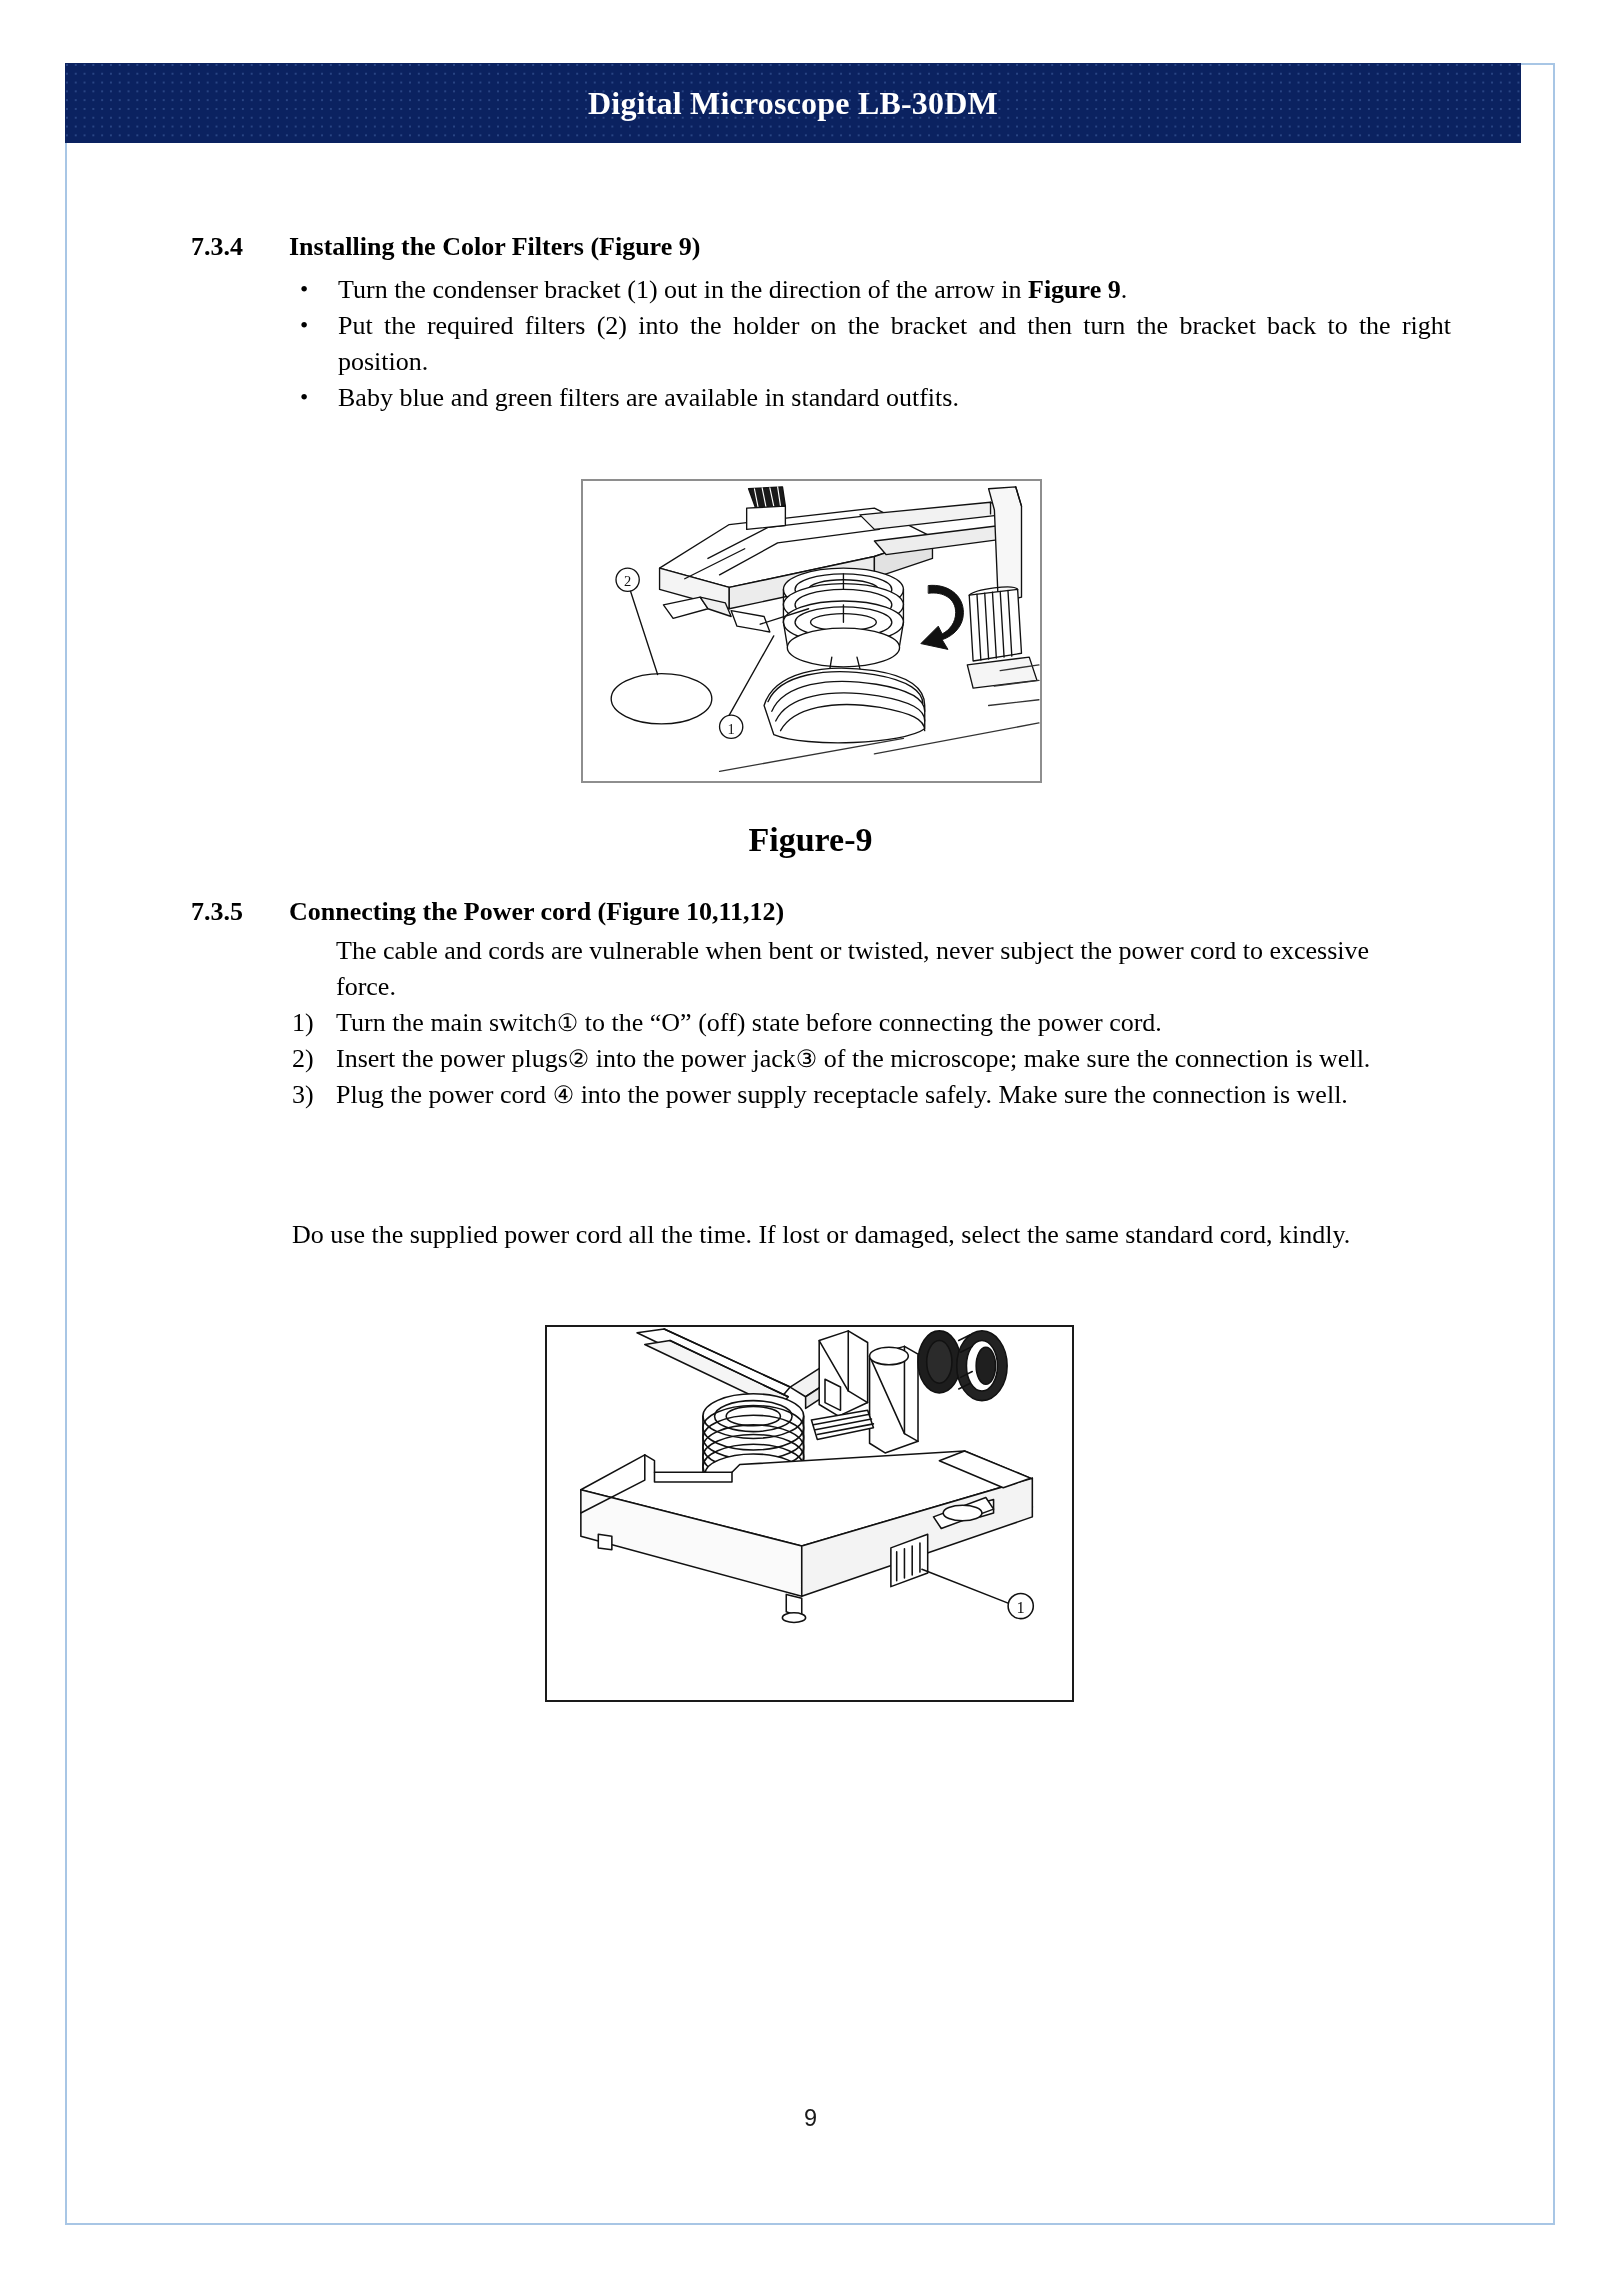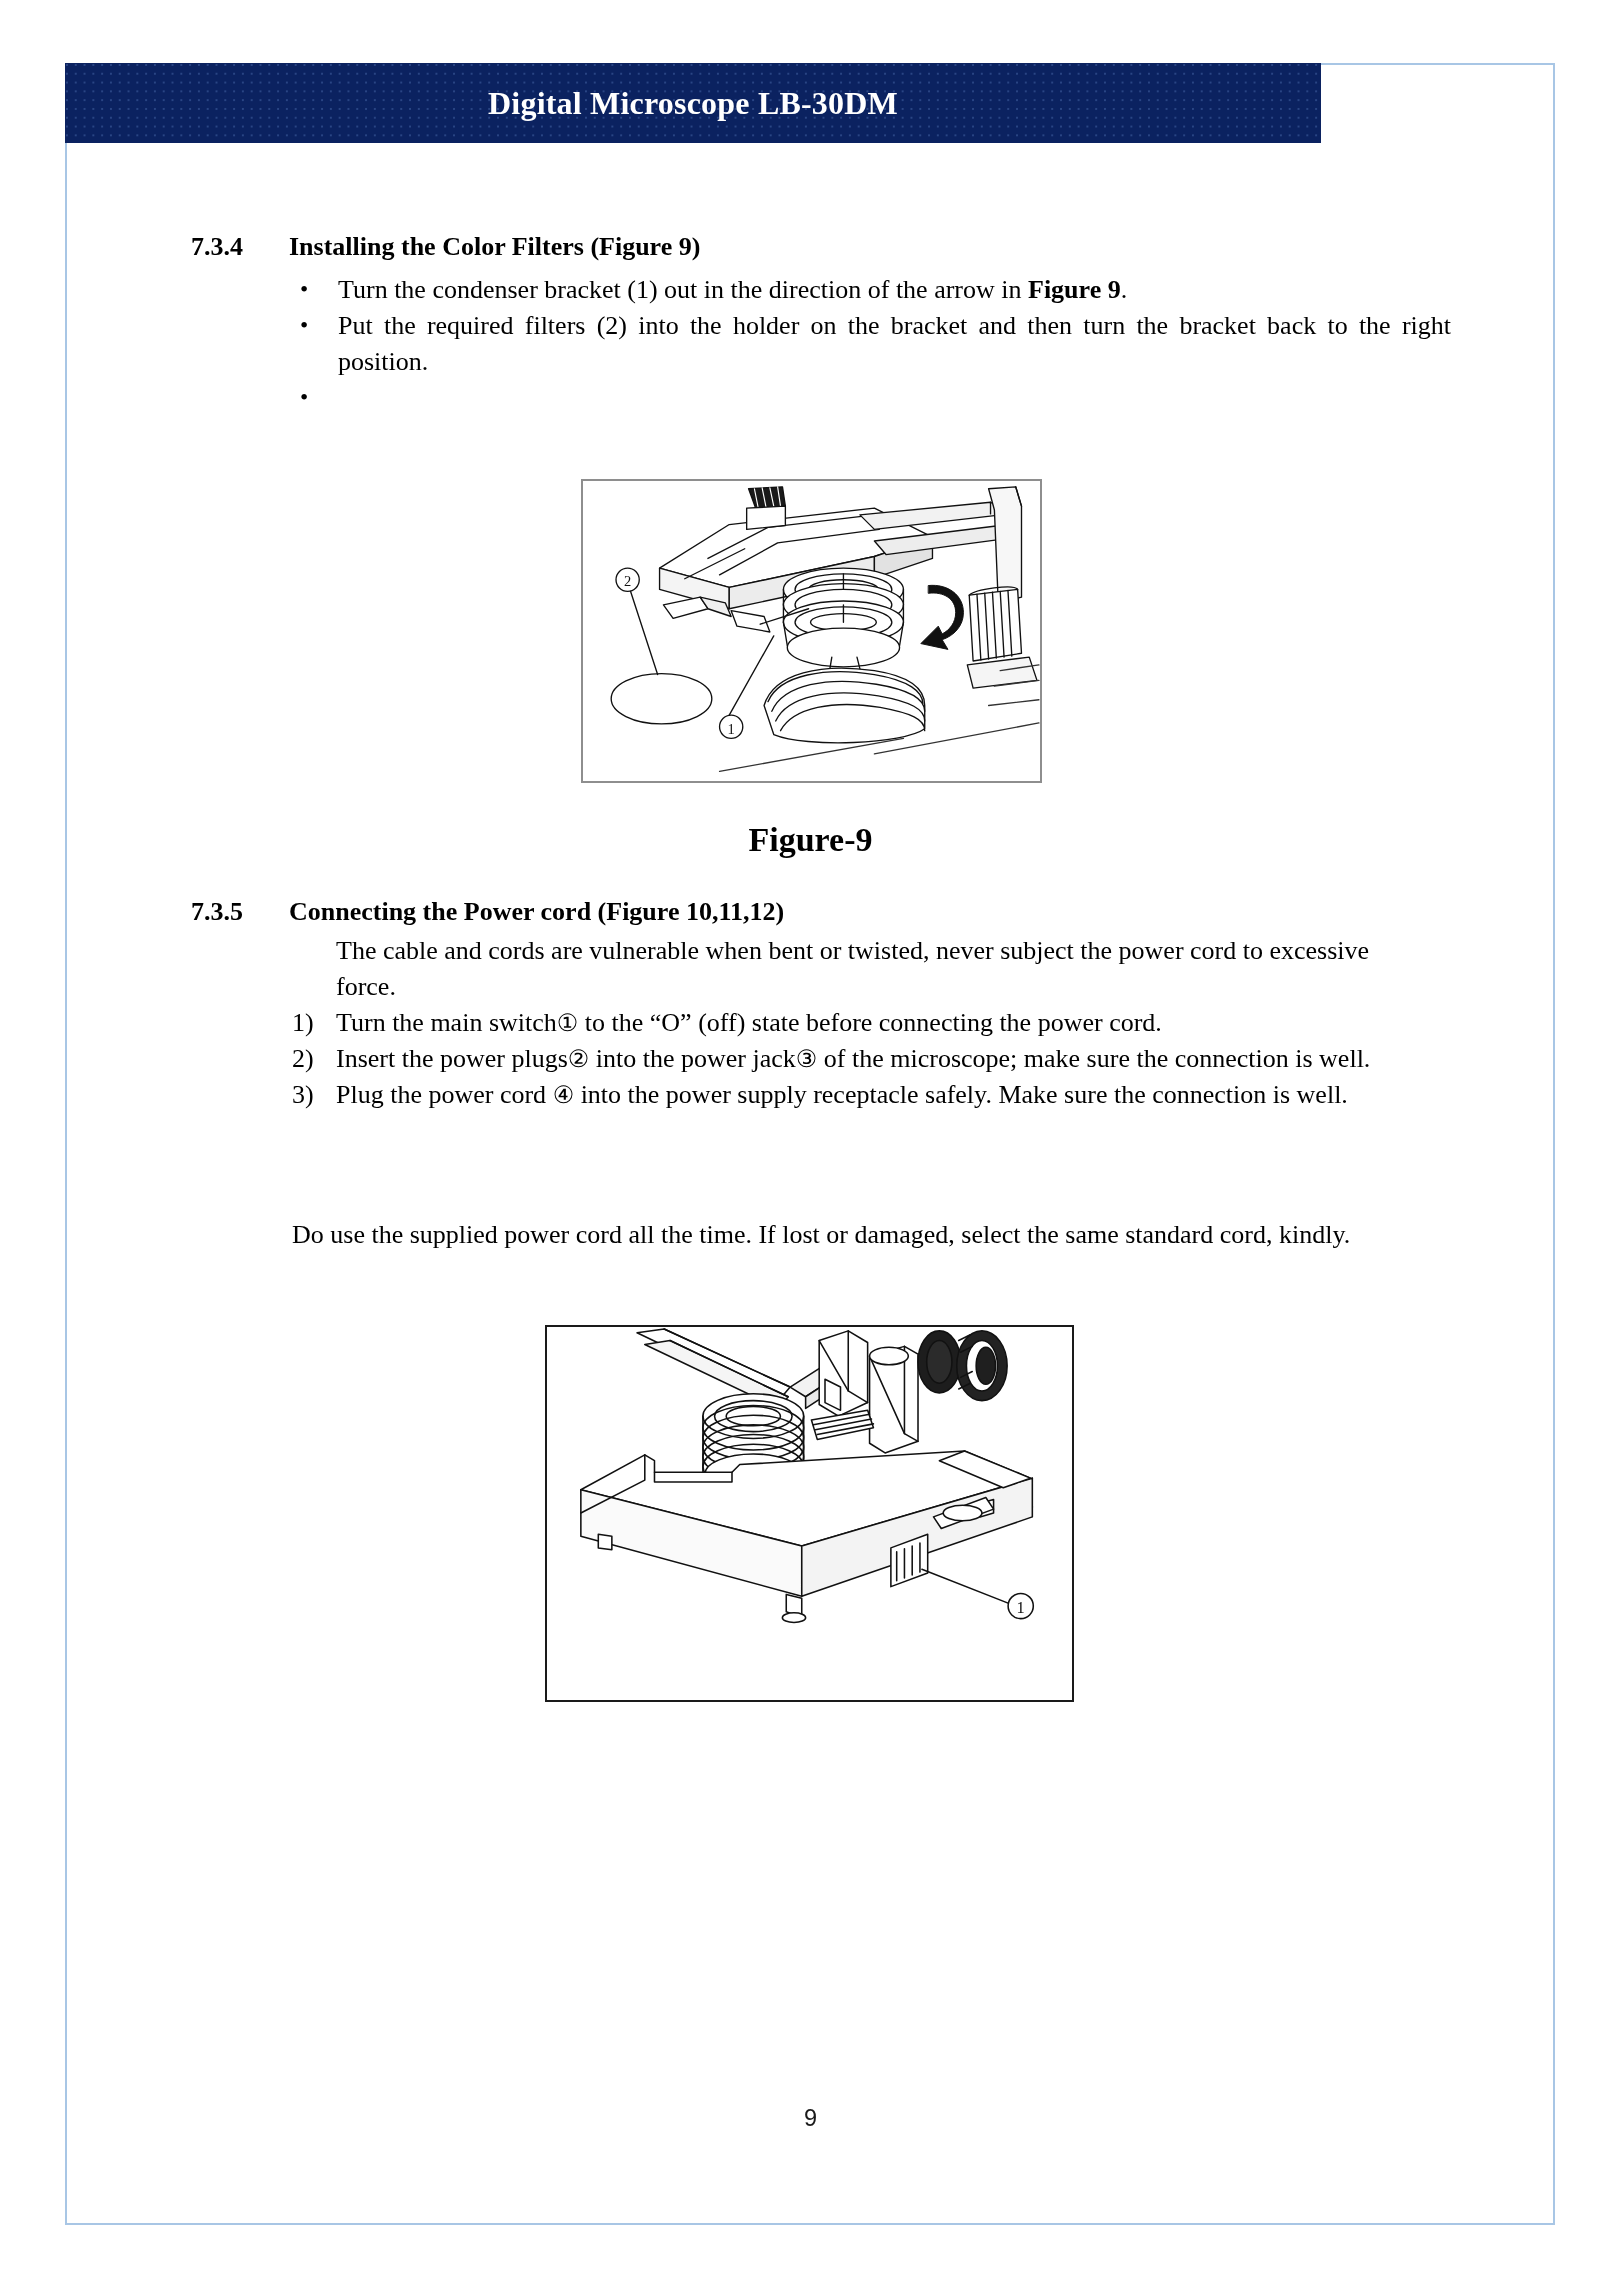--- a/index.html
+++ b/index.html
@@ -25,21 +25,21 @@
     height: 2162px;
     border: 2px solid #a8c6e5;
     box-sizing: border-box;
   }
 
   
   #header-banner {
     position: absolute;
     left: 65px;
     top: 63px;
-    width: 1256px;
+    width: 1456px;
     height: 80px;
     background-color: #0b2260;
     background-image:
       radial-gradient(circle at 2px 2px, rgba(90,125,190,0.38) 0.9px, transparent 1.1px);
     background-size: 8.8px 8.8px;
     box-sizing: border-box;
     display: flex;
     align-items: center;
     justify-content: center;
     overflow: hidden;
@@ -186,20 +186,21 @@
     <li>
       <span class="bdot">•</span>
       <span>Turn the condenser bracket (1) out in the direction of the arrow in </span><b>Figure 9</b><span>.</span>
     </li>
     <li>
       <span class="bdot">•</span>
       <span>Put the required filters (2) into the holder on the bracket and then turn the bracket back to the right position.</span>
     </li>
     <li class="last">
       <span class="bdot">•</span>
+      <span>Baby blue and green filters are available in standard outfits.</span>
     </li>
   </ul>
 
   <div class="figure-box" style="left:581px; top:479px; width:461px; height:304px;">
     <svg class="fig-svg" viewBox="0 0 470 310" xmlns="http://www.w3.org/2000/svg">
       <g fill="none" stroke="#111" stroke-width="1.4" stroke-linejoin="round" stroke-linecap="round">
 
         <path d="M78 90 L150 45 L300 28 L360 58 L300 78 L150 110 Z" fill="#fff"></path>
         <path d="M78 90 L78 112 L150 132 L150 110 Z" fill="#f4f4f4"></path>
         <path d="M150 132 L300 100 L300 78 L150 110 Z" fill="#ececec"></path>

